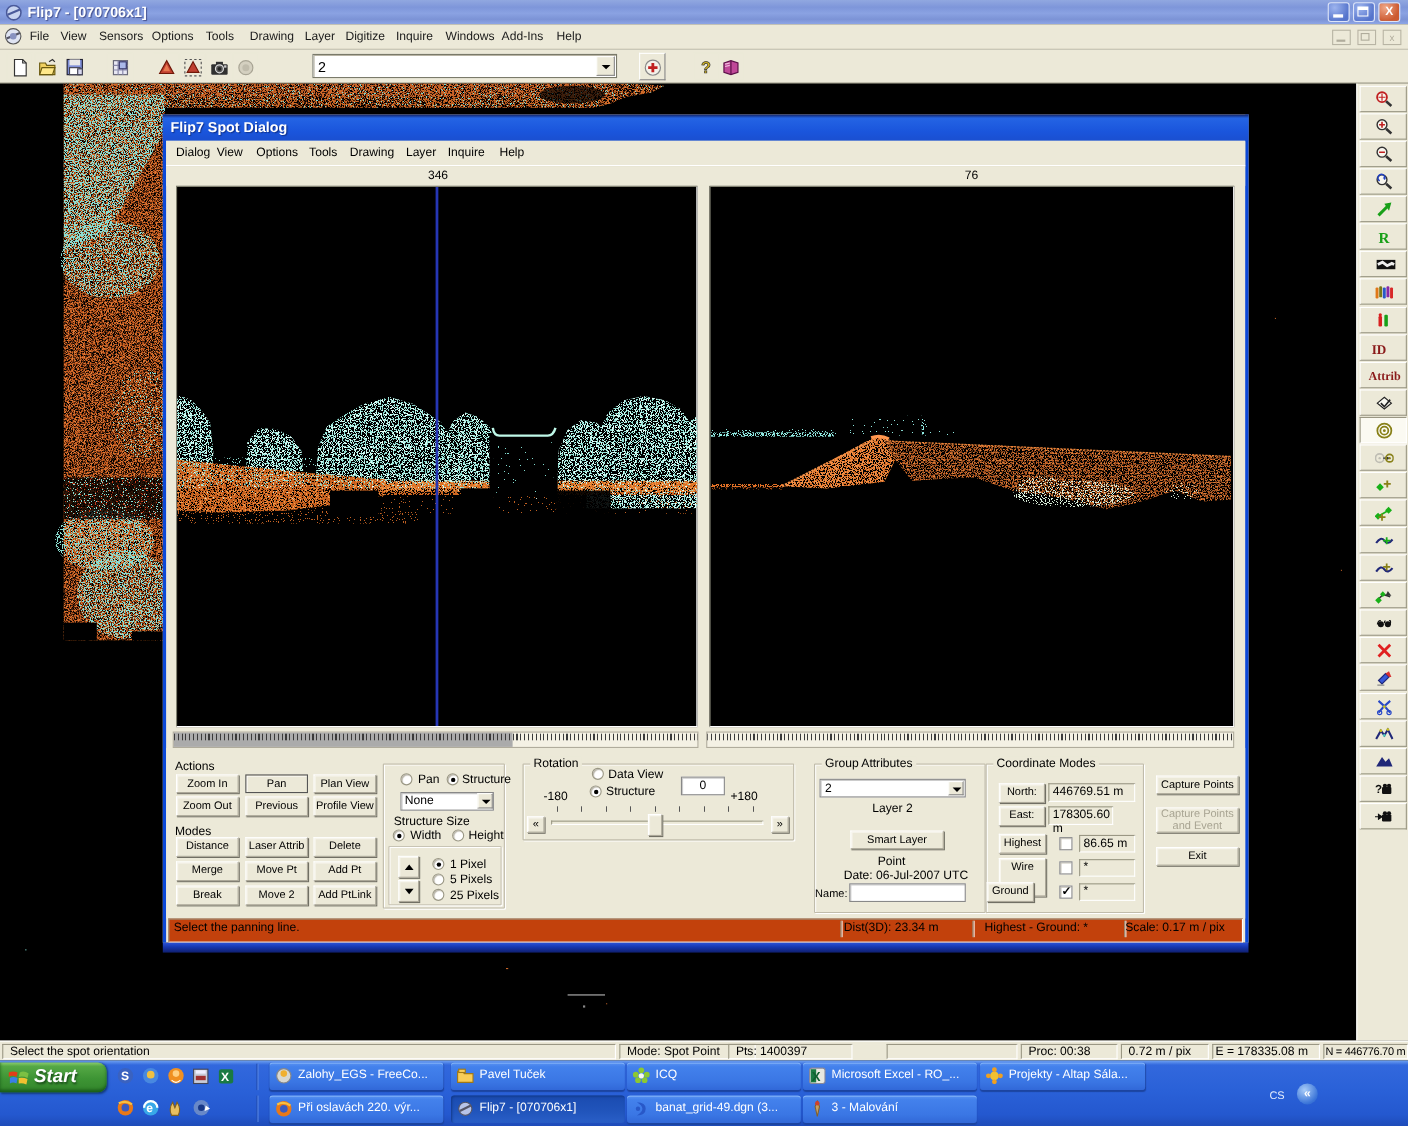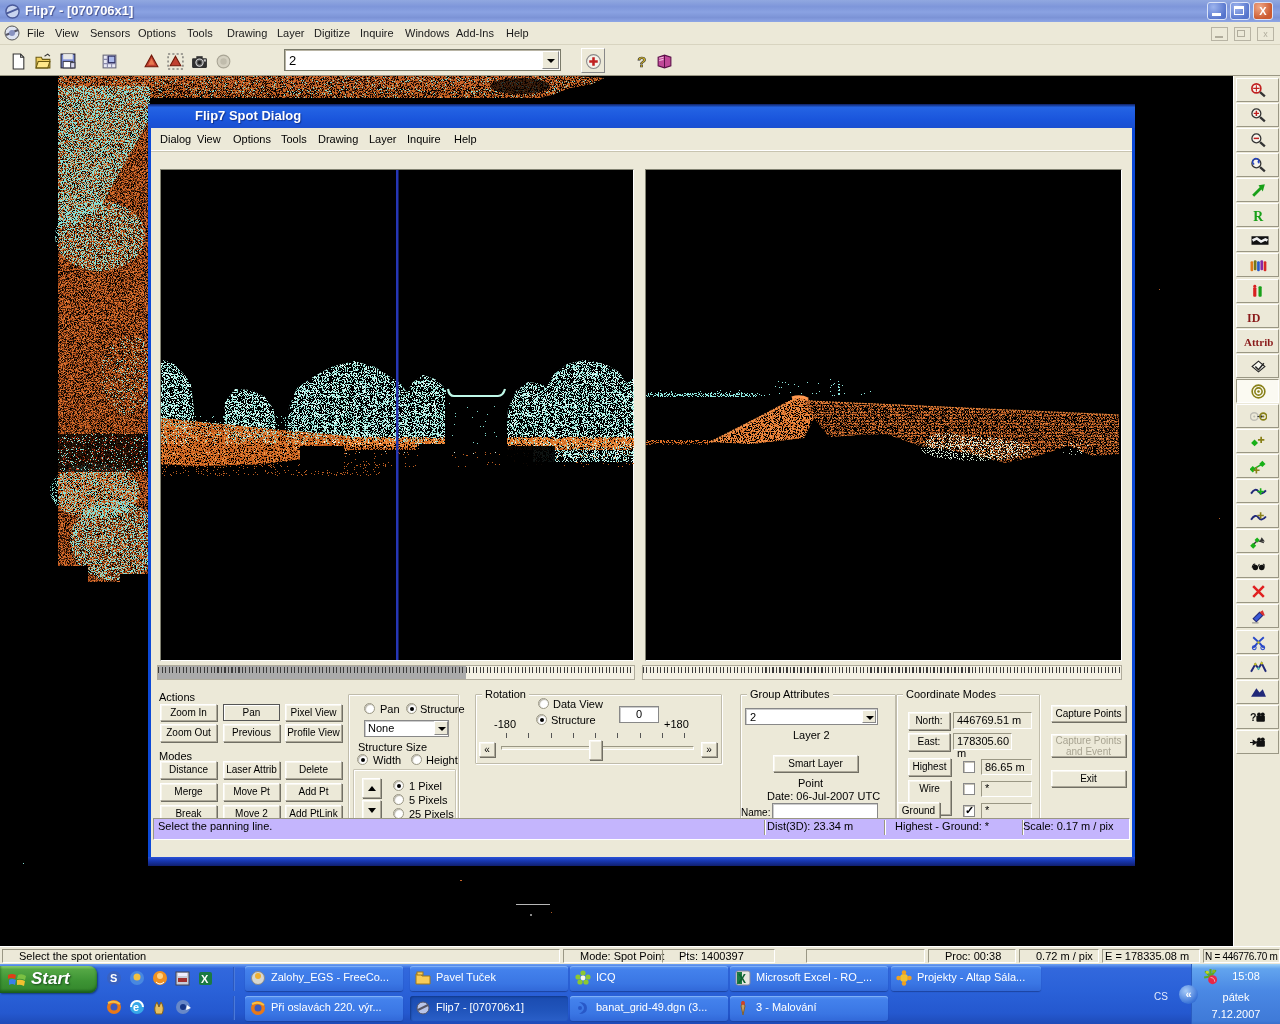--- a/index.html
+++ b/index.html
@@ -26,21 +26,21 @@
 .arrow-down{width:0;height:0;border-left:4px solid transparent;border-right:4px solid transparent;border-top:4px solid #000;position:absolute;left:4px;top:7px;}
 
 #client{left:0;top:76px;width:1233px;height:870px;background:#000;overflow:hidden;}
 
 #rbar{left:1233px;top:76px;width:47px;height:870px;background:#ece9d8;border-left:1px solid #fff;}
 .rbtn{left:2px;margin-top:2px;width:43px;height:24px;background:#ece9d8;border:1px solid #fff;border-right-color:#9a9784;border-bottom-color:#9a9784;}
 .rbtn svg{position:absolute;left:13px;top:4px;}
 
 #dialog{left:148px;top:28px;width:987px;height:753px;background:#ece9d8;border-left:3px solid #0c49d8;border-right:3px solid #0c49d8;border-bottom:none;border-top:none;box-shadow:2px 2px 4px rgba(0,0,0,.55);}
 #dtitle{left:-3px;top:0;width:987px;height:24px;background:linear-gradient(180deg,#101f60 0%,#2464e4 14%,#1a55dc 65%,#1a4fd0 100%);color:#fff;font-weight:bold;font-size:13px;}
-#dtitle .dtext{position:absolute;left:7px;top:4px;text-shadow:1px 1px 1px #10328e;margin-left:40px;}
+#dtitle .dtext{position:absolute;left:7px;top:4px;text-shadow:1px 1px 1px #10328e;}
 #dmenu{left:0;top:24px;width:981px;height:23px;background:#ece9d8;border-bottom:1px solid #fff;box-shadow:0 1px 0 #c8c4b0;}
 #dmenu span{position:absolute;top:5px;}
 #dlabels{left:0;top:47px;width:981px;height:18px;background:#ece9d8;color:#000;}
 .panel{top:65px;height:492px;background:#000;border:1px solid #828272;border-right-color:#fff;border-bottom-color:#fff;}
 #panelL{left:9px;width:474px;}
 #panelR{left:494px;width:477px;}
 .ruler{top:561px;height:15px;background:#f4f1e4;border:1px solid #b0ac9c;}
 #rulerL{left:6px;width:478px;}
 #rulerR{left:491px;width:480px;}
 .rgray{position:absolute;left:0;top:0;height:13px;background:#ababab;}
@@ -51,26 +51,26 @@
 .gbox{position:absolute;border:1px solid #c0bcab;border-radius:1px;box-shadow:inset 1px 1px 0 #fff, 1px 1px 0 #fff;}
 .gbox>.glabel{position:absolute;top:-7px;left:6px;background:#ece9d8;padding:0 3px;}
 .radio{position:absolute;width:11px;height:11px;border-radius:50%;background:#fff;border:1px solid #9a9784;box-shadow:inset 1px 1px 1px #b8b4a8;}
 .radio.on::after{content:"";position:absolute;left:3px;top:3px;width:4px;height:4px;border-radius:50%;background:#000;}
 .check{position:absolute;width:12px;height:12px;background:#fff;border:1px solid #888;box-shadow:inset 1px 1px 0 #c8c4b8;}
 .check.on::after{content:"\2713";position:absolute;left:1px;top:-2px;font-size:11px;font-weight:bold;}
 .tlabel{position:absolute;white-space:nowrap;}
 .tbox{position:absolute;background:#fff;border:1px solid #888;box-shadow:inset 1px 1px 0 #ccc;}
 .sunk{position:absolute;background:#ece9d8;border:1px solid #9a9784;border-right-color:#fff;border-bottom-color:#fff;}
 
-#dstatus{left:2px;top:714px;width:977px;height:22px;padding-top:4px;background:#c4b5fd;border:1px solid #9a9784;border-right-color:#fff;border-bottom-color:#fff;}
+#dstatus{left:2px;top:731px;width:977px;height:22px;padding-top:4px;background:#c2410c;border:1px solid #9a9784;border-right-color:#fff;border-bottom-color:#fff;}
 #dstatus div{position:absolute;top:1px;}
 .dsep{position:absolute;top:0;width:1px;height:15px;background:#9a9784;box-shadow:1px 0 0 #fff;}
 
 #status{left:0;top:946px;width:1280px;height:18px;background:#ece9d8;border-top:1px solid #fff;}
-.spanel{position:absolute;top:2px;height:14px;border:1px solid #9a9784;border-right-color:#fff;border-bottom-color:#fff;padding:0 16px;line-height:13px;white-space:nowrap;}
+.spanel{position:absolute;top:2px;height:14px;border:1px solid #9a9784;border-right-color:#fff;border-bottom-color:#fff;padding:0 6px;line-height:13px;white-space:nowrap;}
 
 #taskbar{left:0;top:964px;width:1280px;height:60px;background:linear-gradient(180deg,#6fa2f2 0%,#3268dd 7%,#2a61d8 45%,#2458cf 82%,#1e4bb8 100%);}
 #startbtn{left:0;top:2px;width:97px;height:27px;border-radius:0 8px 8px 0;background:linear-gradient(180deg,#8ed06e 0%,#55a845 12%,#3d9434 55%,#368a2e 85%,#2a7424 100%);color:#fff;font-weight:bold;font-style:italic;font-size:17px;box-shadow:inset 0 -2px 3px #1a5c1a, 1px 1px 2px #123a7a;}
 .tkbtn{position:absolute;height:25px;width:158px;border-radius:3px;background:linear-gradient(180deg,#5a93f2 0%,#4381ec 15%,#3a76e4 70%,#3168d8 100%);box-shadow:inset 0 1px 0 #7fb0f6, 0 1px 1px #1c44a0;color:#fff;overflow:hidden;}
 .tkbtn.active{background:linear-gradient(180deg,#1a4bb0 0%,#2155bc 60%,#2a5fc8 100%);box-shadow:inset 1px 1px 2px #123a8a;}
 .tkbtn .ti{position:absolute;left:5px;top:4px;width:16px;height:16px;}
 .tkbtn .tt{position:absolute;left:26px;top:5px;font-size:11px;white-space:nowrap;}
 #tray{left:1191px;top:0;width:89px;height:60px;background:linear-gradient(180deg,#9fd2f8 0%,#62a4ee 8%,#4a88e4 45%,#3f7ad8 95%,#3870cc 100%);border-left:1px solid #2a5cc0;color:#fff;}
 #tray .clk{position:absolute;width:100%;text-align:center;font-size:11px;}
 </style>
@@ -367,20 +367,24 @@
     <div class="abs" id="dmenu">
       <span style="left:9px">Dialog</span>
         <span style="left:46px">View</span>
         <span style="left:82px">Options</span>
         <span style="left:130px">Tools</span>
         <span style="left:167px">Drawing</span>
         <span style="left:218px">Layer</span>
         <span style="left:256px">Inquire</span>
         <span style="left:303px">Help</span>
     </div>
+    <div class="abs" id="dlabels">
+        <span class="abs" style="left:238px;top:3px">346</span>
+        <span class="abs" style="left:726px;top:3px">76</span>
+      </div>
     <div class="abs panel" id="panelL">
       <svg class="abs" style="left:0;top:0" width="473" height="490" viewBox="0 0 473 490" id="svgL">
           <defs>
             <filter id="L50" x="0%" y="0%" width="100%" height="100%">
               <feTurbulence type="fractalNoise" baseFrequency="0.9" numOctaves="2" seed="5" result="n"></feTurbulence>
               <feColorMatrix in="n" type="matrix" values="0 0 0 0 0 0 0 0 0 0 0 0 0 0 0 5 0 0 0 -2.0" result="m"></feColorMatrix>
               <feComponentTransfer in="m" result="m2">
                 <feFuncA type="discrete" tableValues="0 1"></feFuncA>
               </feComponentTransfer>
               <feComposite in="SourceGraphic" in2="m2" operator="in"></feComposite>
@@ -670,21 +674,21 @@
         <div class="ticks"></div>
       </div>
     <div class="abs ruler" id="rulerR">
         <div class="ticks"></div>
       </div>
     <div class="abs" id="ctrl">
 
       <span class="tlabel" style="left:8px;top:11px">Actions</span>
       <div class="btn" style="left:9px;top:24px;width:57px;height:17px">Zoom In</div>
       <div class="btn" style="left:72px;top:24px;width:57px;height:17px;border:1px solid #555;box-shadow:inset 1px 1px 0 #fff">Pan</div>
-      <div class="btn" style="left:134px;top:24px;width:57px;height:17px">Pixel View</div>
+      <div class="btn" style="left:134px;top:24px;width:57px;height:17px">Plan View</div>
       <div class="btn" style="left:9px;top:44px;width:57px;height:18px">Zoom Out</div>
       <div class="btn" style="left:72px;top:44px;width:57px;height:18px">Previous</div>
       <div class="btn" style="left:134px;top:44px;width:57px;height:18px">Profile View</div>
       <span class="tlabel" style="left:8px;top:70px">Modes</span>
       <div class="btn" style="left:9px;top:81px;width:57px;height:18px">Distance</div>
       <div class="btn" style="left:72px;top:81px;width:57px;height:18px">Laser Attrib</div>
       <div class="btn" style="left:134px;top:81px;width:57px;height:18px">Delete</div>
       <div class="btn" style="left:9px;top:103px;width:57px;height:18px">Merge</div>
       <div class="btn" style="left:72px;top:103px;width:57px;height:18px">Move Pt</div>
       <div class="btn" style="left:134px;top:103px;width:57px;height:18px">Add Pt</div>
@@ -1144,25 +1148,13 @@
       <span class="ti"><svg width="16" height="16" viewBox="0 0 16 16">
           <path d="M8 1 l2 5 -2 9 -2 -9 Z" fill="#c8a060" stroke="#806030"></path>
           <circle cx="8" cy="3" r="2" fill="#d04028"></circle>
         </svg></span>
       <span class="tt">3 - Malování</span>
     </div>
 
   <span class="abs" style="left:1154px;top:27px;color:#e4ecfc;font-size:10px">CS</span>
   <div class="abs" style="left:1179px;top:21px;width:19px;height:19px;border-radius:50%;background:radial-gradient(circle at 7px 6px,#a8ccf8,#3a74d8 70%,#2a5cc0);color:#fff;text-align:center;line-height:18px;font-size:11px;font-weight:bold;z-index:5">«</div>
 
-  <div class="abs" id="tray">
-    <svg class="abs" style="left:10px;top:4px" width="17" height="17" viewBox="0 0 16 16">
-        <path d="M8 8 L3 3 M8 8 L13 2 M8 8 L2 9 M8 8 L8 1" stroke="#58a828" stroke-width="2"></path>
-        <circle cx="5" cy="4" r="1.5" fill="#c8d820"></circle>
-        <circle cx="11" cy="3" r="1.5" fill="#88b820"></circle>
-        <circle cx="10" cy="11" r="4.2" fill="#e82848"></circle>
-        <path d="M8 9 a4 4 0 0 1 4 4" stroke="#f8a0b0" fill="none"></path>
-      </svg>
-    <div class="clk" style="top:6px;padding-left:20px">15:08</div>
-    <div class="clk" style="top:27px">pátek</div>
-    <div class="clk" style="top:44px">7.12.2007</div>
-  </div>
 </div>
 
 </body></html>

